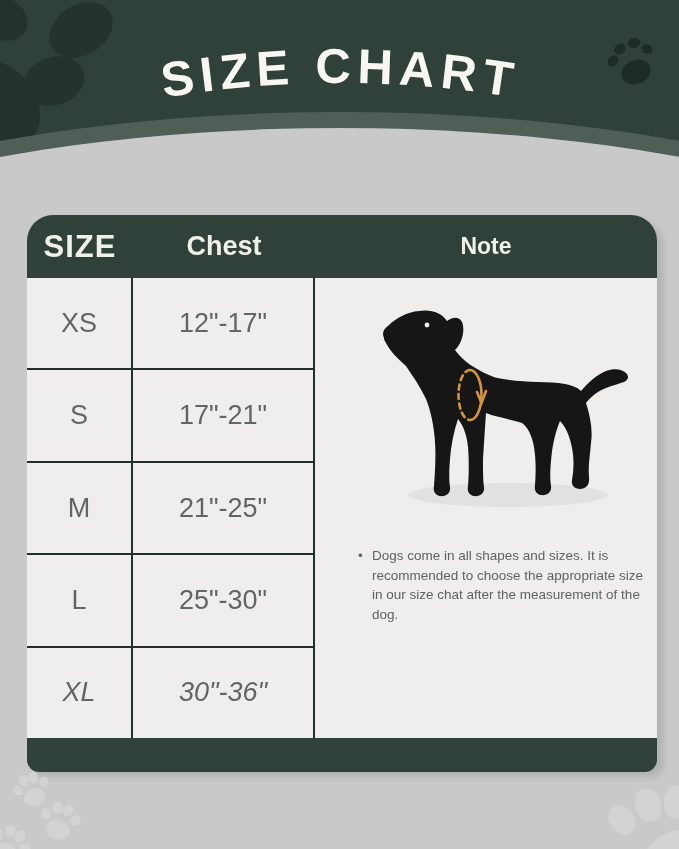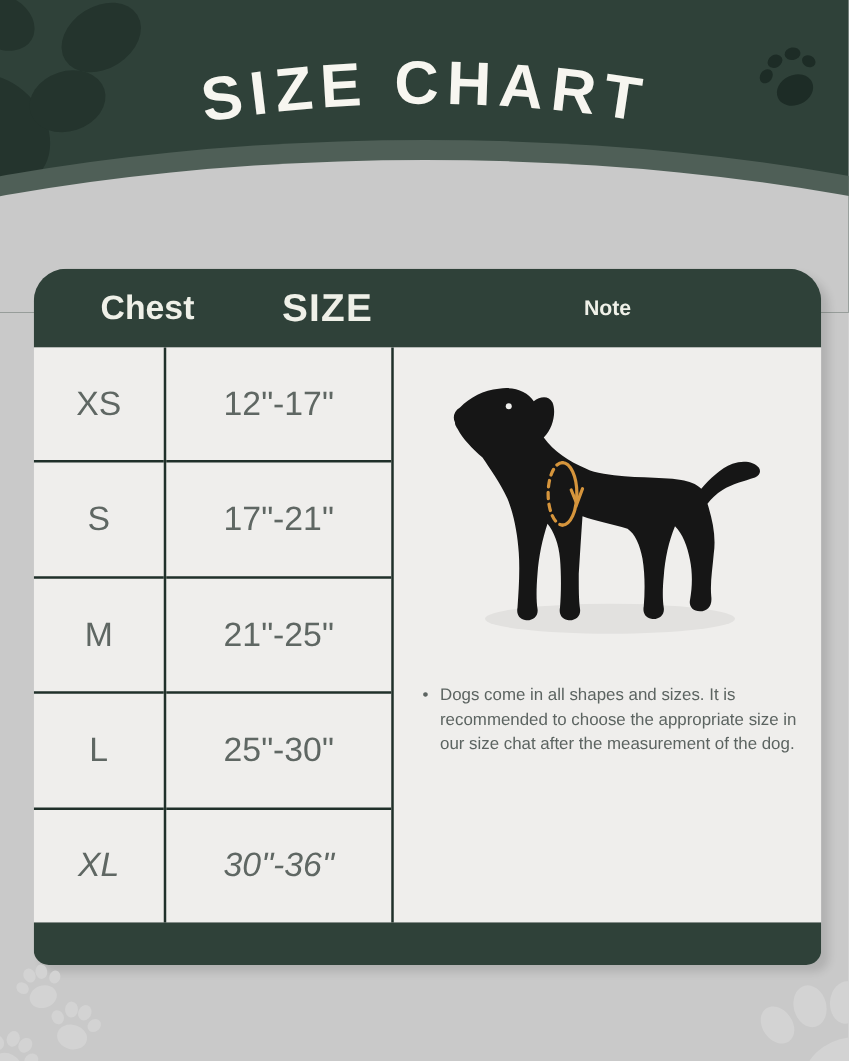--- a/index.html
+++ b/index.html
@@ -48,28 +48,28 @@
   .thead{
     display:flex;align-items:center;
     height:63px;background:#2f4139;
   }
   .th{
     color:#eff0e8;text-align:center;
     font-weight:bold;
   }
   .th-size{width:106px;font-size:31px;letter-spacing:1px;}
   .th-chest{width:182px;font-size:27px;}
-  .th-note{flex:1;font-size:17px;}
+  .th-note{flex:1;font-size:23px;}
   .tbody{
     display:flex;height:460px;background:#efeeec;
   }
   .col{display:flex;flex-direction:column;}
   .col-size{width:104px;border-right:2px solid #20302a;}
   .col-chest{width:180px;border-right:2px solid #20302a;}
-  .col-note{flex:1;position:relative;}
+  .col-note{flex:1;position:relative;margin-left:20px;}
   .cell{
     flex:1;display:flex;align-items:center;justify-content:center;
     border-bottom:2px solid #20302a;
     color:#5f6763;font-size:27px;
   }
   .cell:last-child{border-bottom:none;font-style:italic;}
   .dog-wrap{position:absolute;left:8px;top:10px;}
   .notes{
     position:absolute;left:22px;right:12px;top:268px;
   }
@@ -120,22 +120,22 @@
     </defs>
     <text class="title-text" text-anchor="middle">
       <textPath href="#title-arc" startOffset="50%">SIZE CHART</textPath>
     </text>
   </svg>
 </div>
 
 <div class="size-table">
 
   <div class="thead">
+    <div class="th th-size">SIZE</div>
     <div class="th th-chest">Chest</div>
-    <div class="th th-size">SIZE</div>
     <div class="th th-note">Note</div>
   </div>
 
   <div class="tbody">
 
     <div class="col col-size">
       <div class="cell">XS</div>
       <div class="cell">S</div>
       <div class="cell">M</div>
       <div class="cell">L</div>

